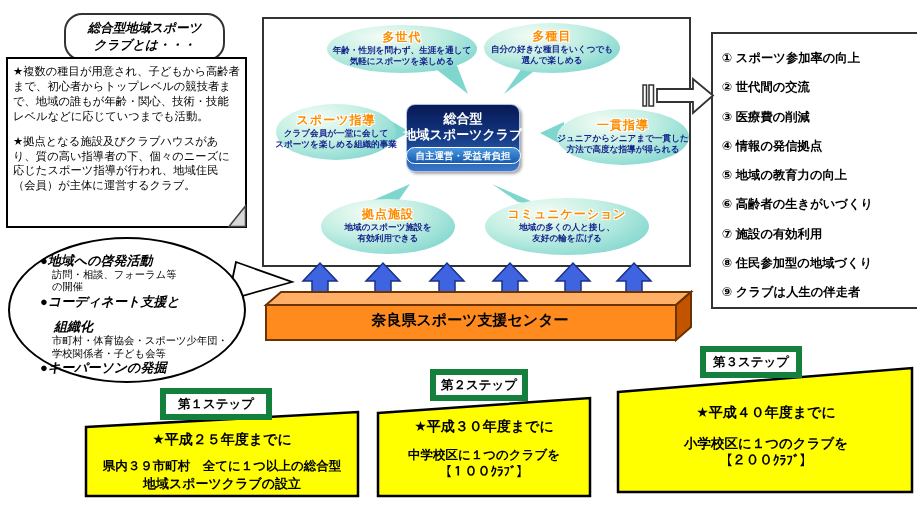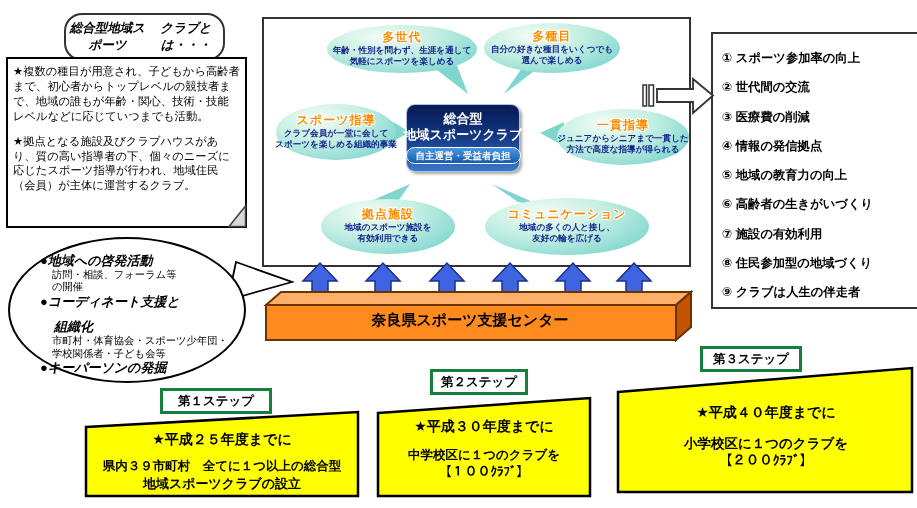--- a/index.html
+++ b/index.html
@@ -6,21 +6,21 @@
   body{
     width:917px;height:508px;position:relative;background:#ffffff;
     font-family:"Liberation Sans","DejaVu Sans",sans-serif;color:#000;
     overflow:hidden;
   }
   .abs{position:absolute;}
   
   .intro-bubble{
     left:64px;top:13px;width:157px;height:44px;z-index:2;
     border:2px solid #333;border-radius:18px;background:#fff;
-    display:flex;flex-direction:row;align-items:center;justify-content:center;
+    display:flex;flex-direction:column;align-items:center;justify-content:center;
     font-style:italic;font-weight:bold;font-size:12.5px;line-height:1.35;text-align:center;
   }
   .def-box{
     left:6px;top:57px;width:241px;height:171px;z-index:2;box-sizing:border-box;
     border:2px solid #000;background:#fff;padding:5px 5px;
     font-size:11.3px;line-height:1.32;text-align:left;
   }
   .def-box p{margin:0 0 10px 0;}
   .callout-ellipse{
     left:8px;top:237px;width:238px;height:146px;z-index:2;box-sizing:border-box;
@@ -74,21 +74,21 @@
     border:2px solid #333;background:#fff;padding:10px 0 0 9px;
   }
   .benefit-item{font-weight:bold;font-size:12.3px;line-height:29.3px;white-space:nowrap;}
   
   .support-label{
     left:266px;top:311px;width:408px;z-index:2;text-align:center;
     font-weight:bold;font-size:15px;white-space:nowrap;
   }
   
   .step-label{
-    z-index:2;box-sizing:border-box;border:3px solid #15803d;background:#fff;
+    z-index:2;box-sizing:border-box;border:6px solid #15803d;background:#fff;
     font-weight:bold;font-size:12.5px;text-align:center;padding:2px 0 1px 0;white-space:nowrap;
   }
   .sl-1{left:160px;top:388px;width:112px;}
   .sl-2{left:430px;top:369px;width:98px;}
   .sl-3{left:700px;top:346px;width:102px;}
   .step-text{z-index:2;text-align:center;font-weight:bold;}
   .st-l1{font-size:14px;white-space:nowrap;}
   .st-l2{font-size:12.5px;white-space:nowrap;}
   .st-l3{font-size:13px;white-space:nowrap;}
   .st-1{left:88px;top:431px;width:268px;}

